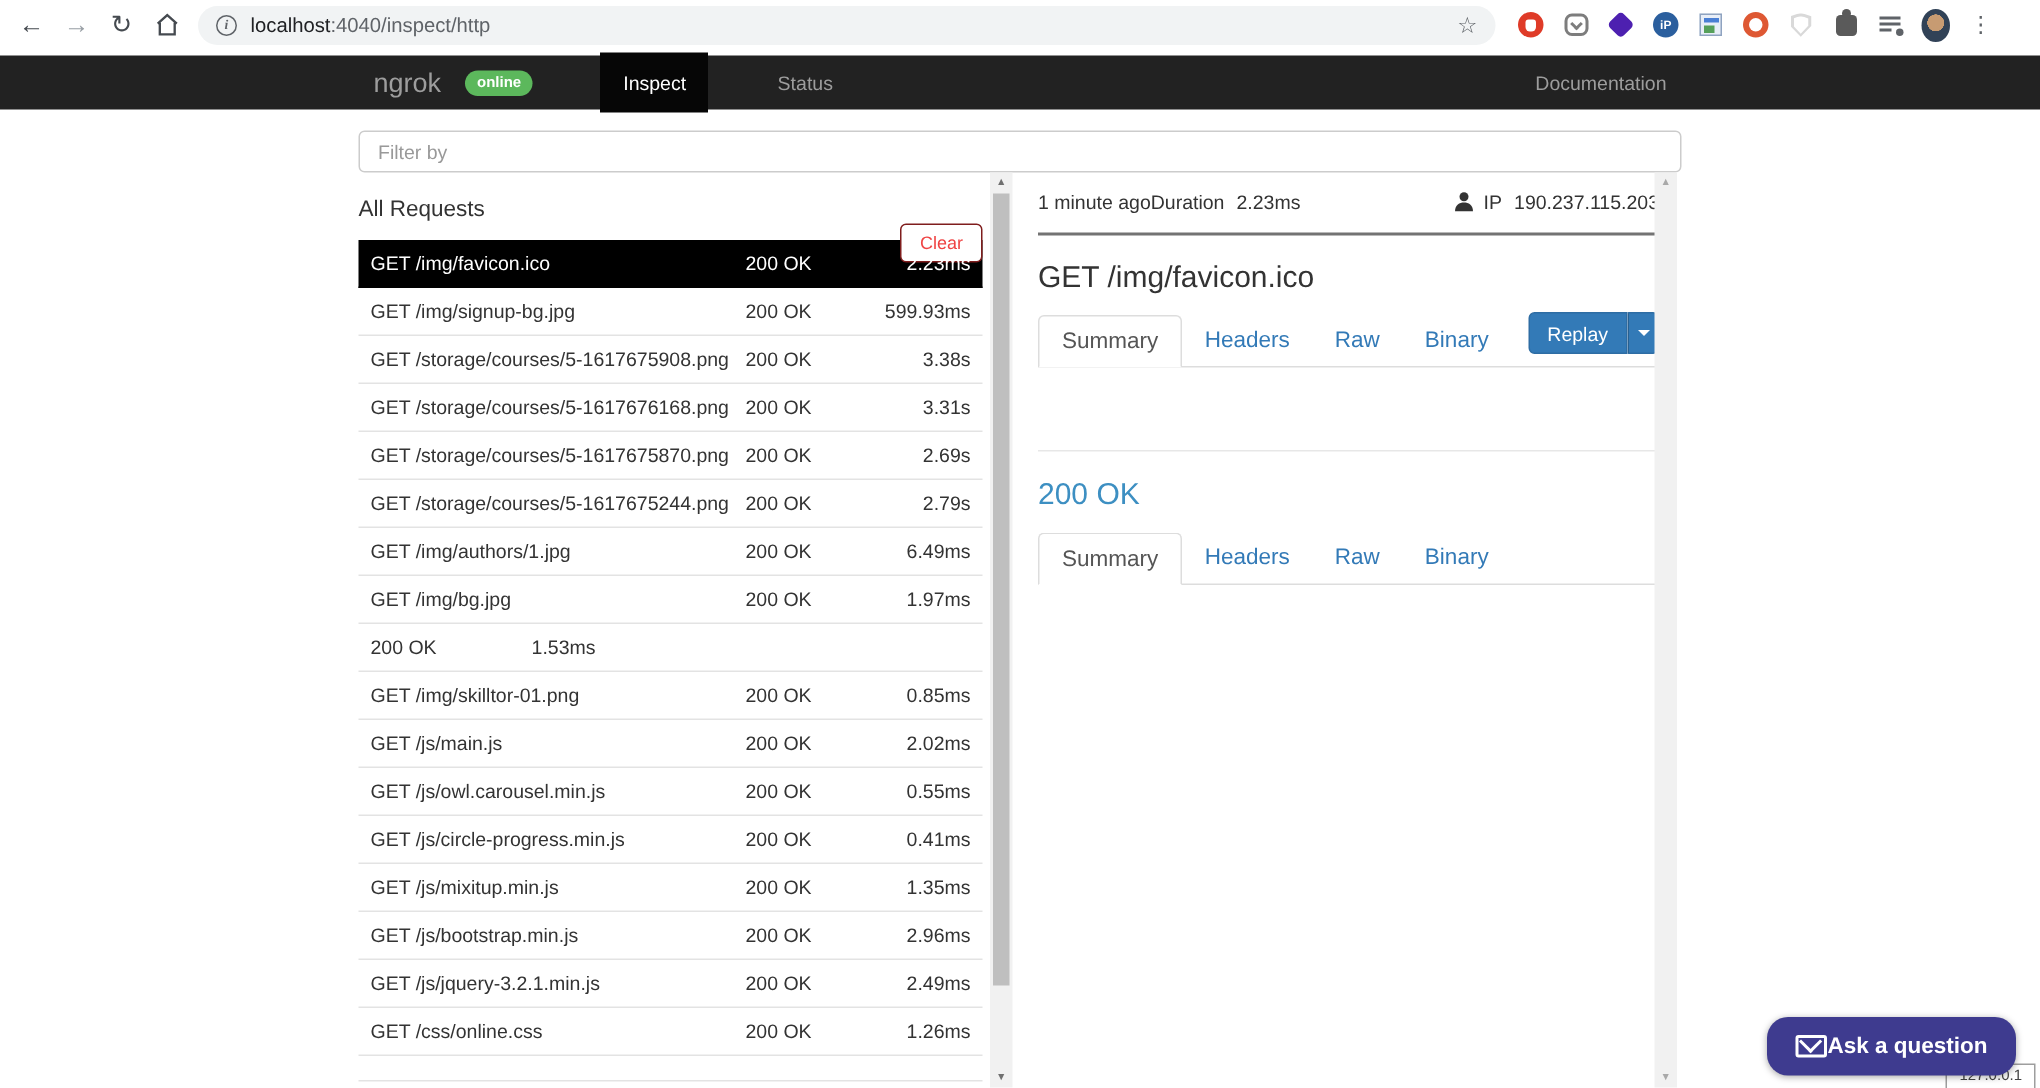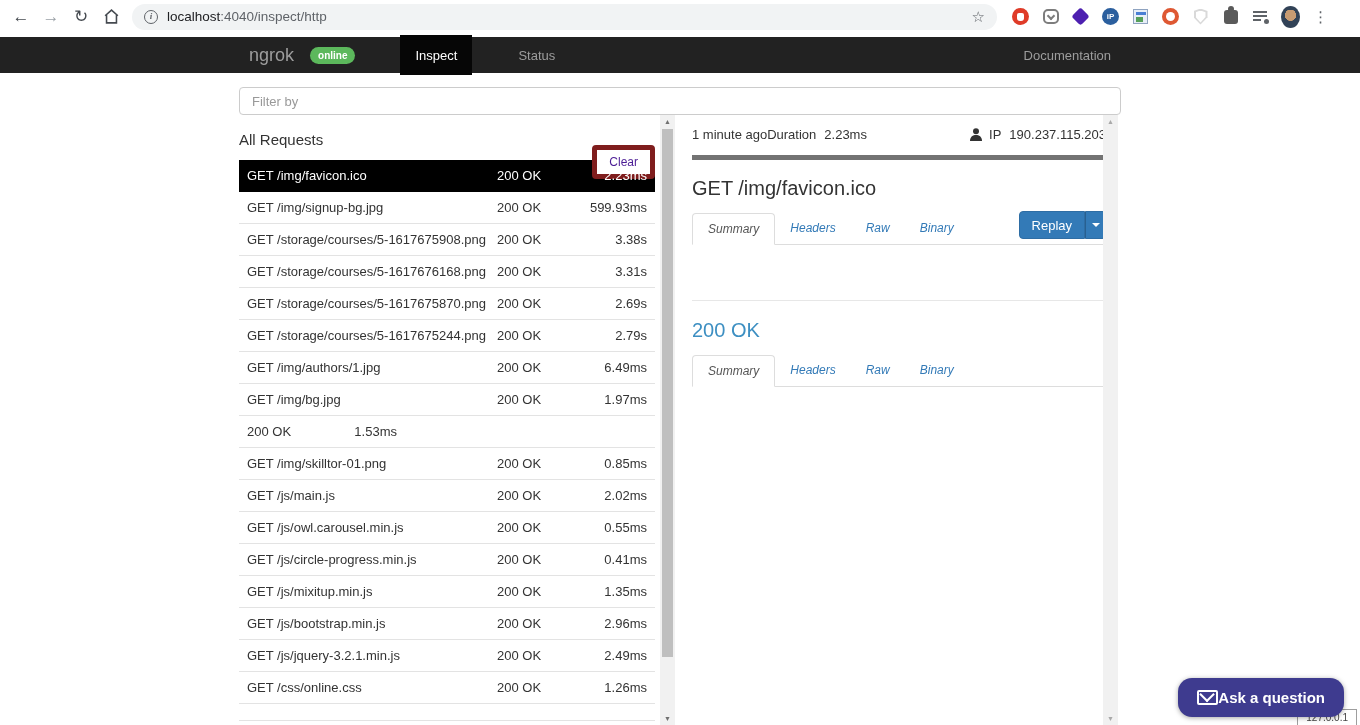--- a/index.html
+++ b/index.html
@@ -59,42 +59,42 @@
   
   .content { position:absolute; top:73px; left:239px; width:882px; }
   .filter-input { margin-top:14px; width:100%; height:28px; border:1px solid #ccc; border-radius:4px;
                   padding:0 12px; font-size:13px; color:#555; font-family:inherit; outline:none; }
   .filter-input::placeholder { color:#999; }
 
   .columns { display:flex; margin-top:0; }
   .left-col { width:416px; }
   .left-head { display:flex; justify-content:space-between; align-items:center; margin-top:11px; height:27px; }
   .all-req { font-size:15px; color:#333; }
-  .clear-btn { padding:5px 12px; font-size:12px; color:#4c1d95; background:#fff; border:5px solid #7f1d1d;
+  .clear-btn { padding:5px 12px; font-size:12px; color:#ef4444; background:#fff; border:1px solid #7f1d1d;
                border-radius:4px; cursor:pointer; font-family:inherit;margin-top:44px; }
   .request-list { margin-top:7px; font-size:13px; color:#333; }
   .req-row { display:flex; padding:8px 8px; border-bottom:1px solid #e3e3e3; line-height:15px; cursor:pointer; }
   .req-row .path { flex:1; padding-right:6px; word-wrap:break-word; min-width:0; }
   .req-row .status { width:66px; flex:none; }
   .req-row .dur { width:84px; flex:none; text-align:right; }
   .req-row.selected { background:#000; color:#fff; border-color:#000; }
 
   .detail-col { width:414px; margin-left:37px; position:relative; }
   .meta-row { display:flex; align-items:center; font-size:13px; color:#333; padding:12px 0 13px;
-              border-bottom:5px solid #737373; }
+              border-bottom:2px solid #737373; }
   .meta-dur { }
   .meta-dur b { font-weight:normal; margin-left:8px; }
   .meta-right { margin-left:auto; display:flex; align-items:center; }
   .user-ico { width:12px; height:13px; margin-right:7px; }
   .meta-ip b { font-weight:normal; margin-left:8px; }
   .meta-ip { display:flex; gap:0; }
 
   .req-title { font-size:20px; font-weight:400; color:#333; margin:17px 0 13px; }
   .tabs-row { position:relative; display:flex; border-bottom:1px solid #ddd; }
-  .tab { padding:8px 15px; font-size:12px; color:#337ab7; cursor:pointer; margin-bottom:-1px;font-style:italic; }
+  .tab { padding:8px 15px; font-size:15px; color:#337ab7; cursor:pointer; margin-bottom:-1px; }
   .tab.active { background:#fff; border:1px solid #ddd; border-bottom:1px solid #fff;
                 border-radius:4px 4px 0 0; color:#555; }
   .replay-group { position:absolute; right:0; top:-2px; display:flex; height:28px; }
   .replay-main { background:#337ab7; border:1px solid #2e6da4; color:#fff; font-size:13px;
                  padding:0 12px; border-radius:4px 0 0 4px; display:flex; align-items:center; cursor:pointer; font-family:inherit; }
   .replay-caret { background:#337ab7; border:1px solid #2e6da4; border-left-color:#286090; width:21px;
                   border-radius:0 4px 4px 0; display:flex; align-items:center; justify-content:center; cursor:pointer; }
   .caret-down { width:0; height:0; border-left:4px solid transparent; border-right:4px solid transparent;
                 border-top:4px solid #fff; }
   .req-body-space { height:56px; border-bottom:1px solid #e7e7e7; }

